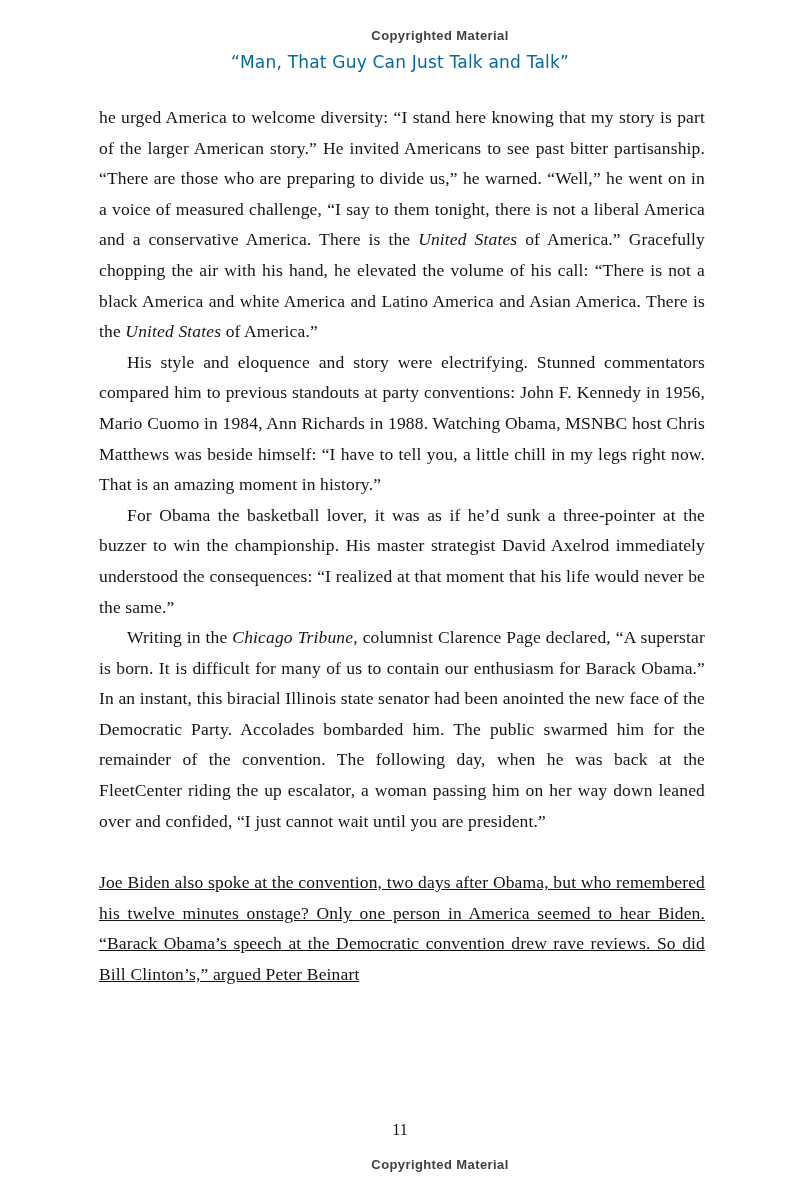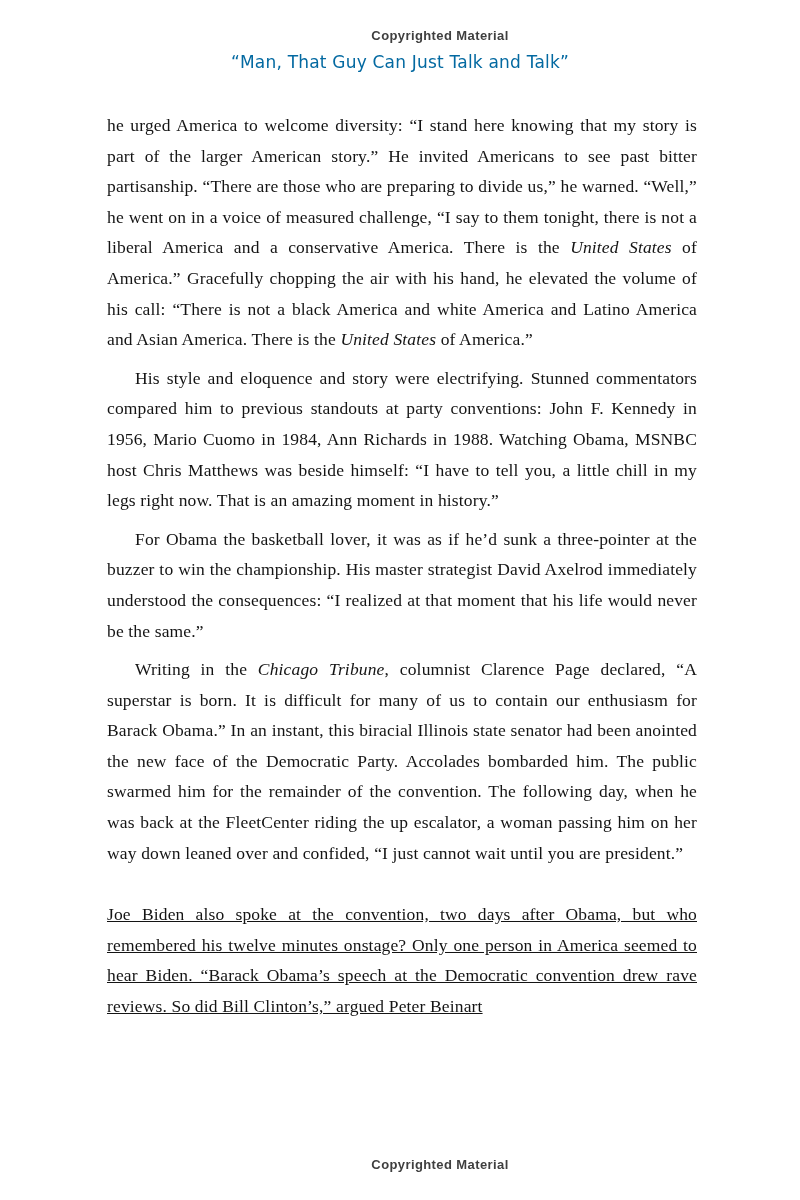--- a/index.html
+++ b/index.html
@@ -46,21 +46,21 @@
     width: 606px;
     font-family: "Liberation Serif", "DejaVu Serif", serif;
     font-size: 17.5px;
     line-height: 30.6px;
     color: #141414;
     text-align: justify;
     text-justify: inter-word;
     letter-spacing: 0.15px;
   }
   .body-text p {
-    margin: 8px;
+    margin: 0;
     padding: 0;
   }
   .body-text p.indent {
     text-indent: 28px;
   }
   .body-text p.section-break {
     margin-top: 31px;
     text-decoration: underline;
   }
   .italic {
@@ -92,16 +92,17 @@
     <p class="indent"><span>His style and eloquence and story were electrifying. Stunned commentators compared him to previous standouts at party conventions: John F. Kennedy in 1956, Mario Cuomo in 1984, Ann Richards in 1988. Watching Obama, MSNBC host Chris Matthews was beside himself: “I have to tell you, a little chill in my legs right now. That is an amazing moment in history.”</span></p>
 
     <p class="indent"><span>For Obama the basketball lover, it was as if he’d sunk a three-pointer at the buzzer to win the championship. His master strategist David Axelrod immediately understood the consequences: “I realized at that moment that his life would never be the same.”</span></p>
 
     <p class="indent"><span>Writing in the </span><span class="italic">Chicago Tribune</span><span>, columnist Clarence Page declared, “A superstar is born. It is difficult for many of us to contain our enthusiasm for Barack Obama.” In an instant, this biracial Illinois state senator had been anointed the new face of the Democratic Party. Accolades bombarded him. The public swarmed him for the remainder of the convention. The following day, when he was back at the FleetCenter riding the up escalator, a woman passing him on her way down leaned over and confided, “I just cannot wait until you are president.”</span></p>
 
     <p class="section-break"><span>Joe Biden also spoke at the convention, two days after Obama, but who remembered his twelve minutes onstage? Only one person in America seemed to hear Biden. “Barack Obama’s speech at the Democratic convention drew rave reviews. So did Bill Clinton’s,” argued Peter Beinart</span></p>
 
   </div>
 
+  <div class="page-number">11</div>
 
   <div class="copyright bottom">Copyrighted Material</div>
 
 </div>
 
 </body></html>

